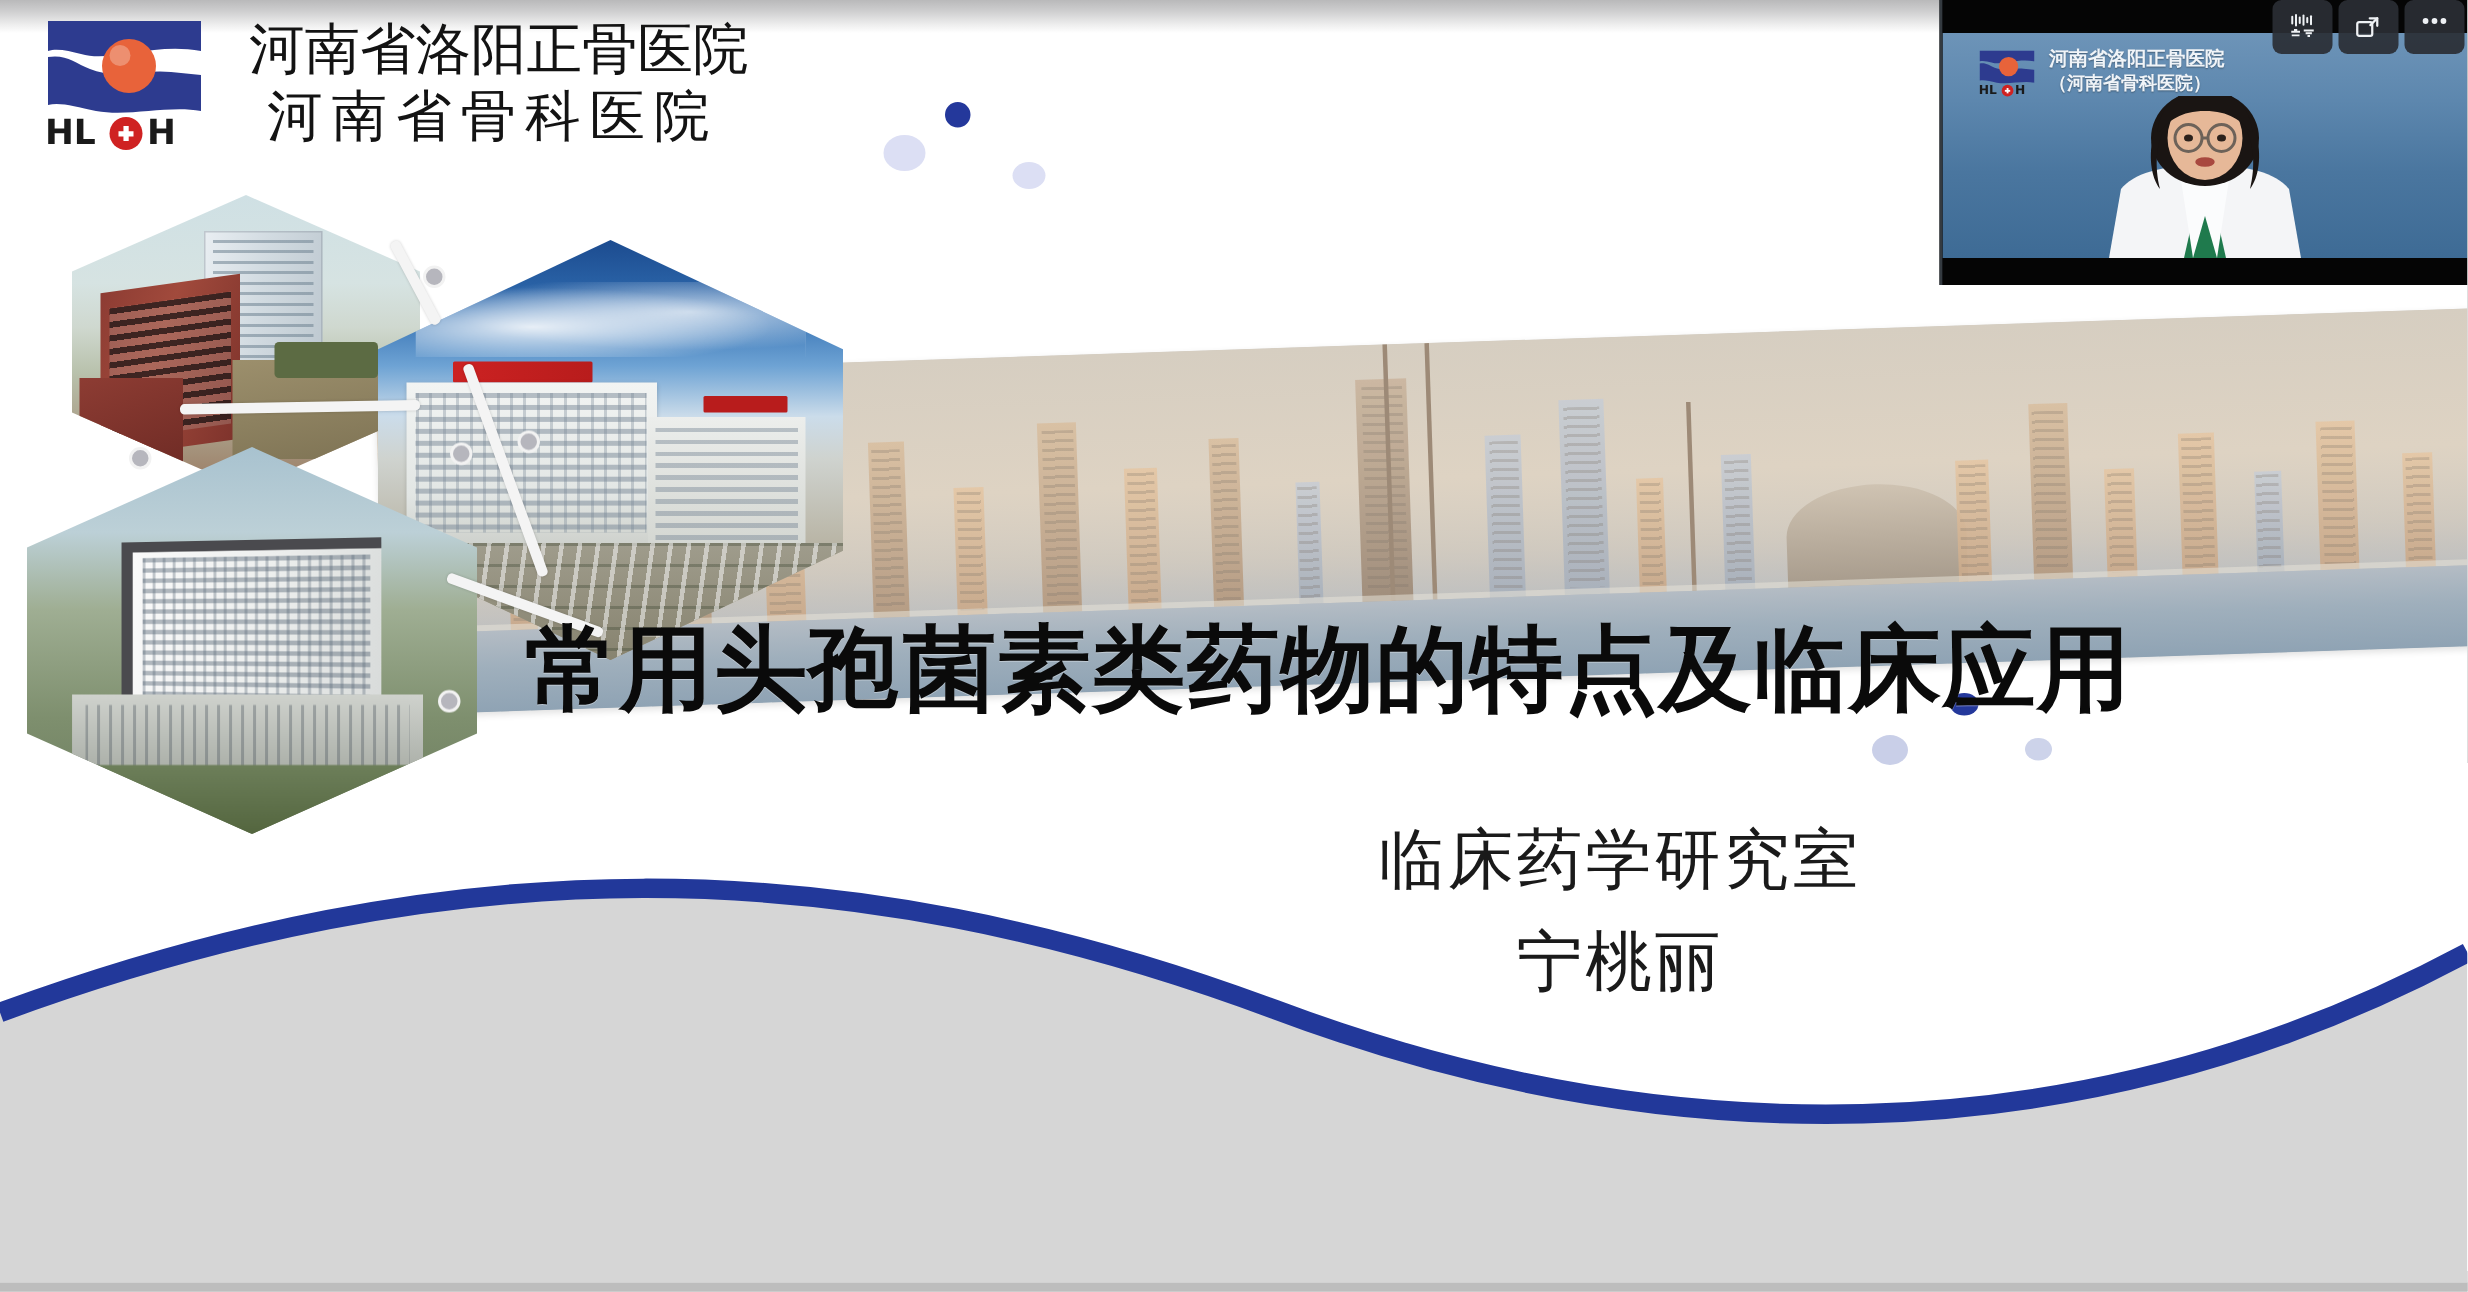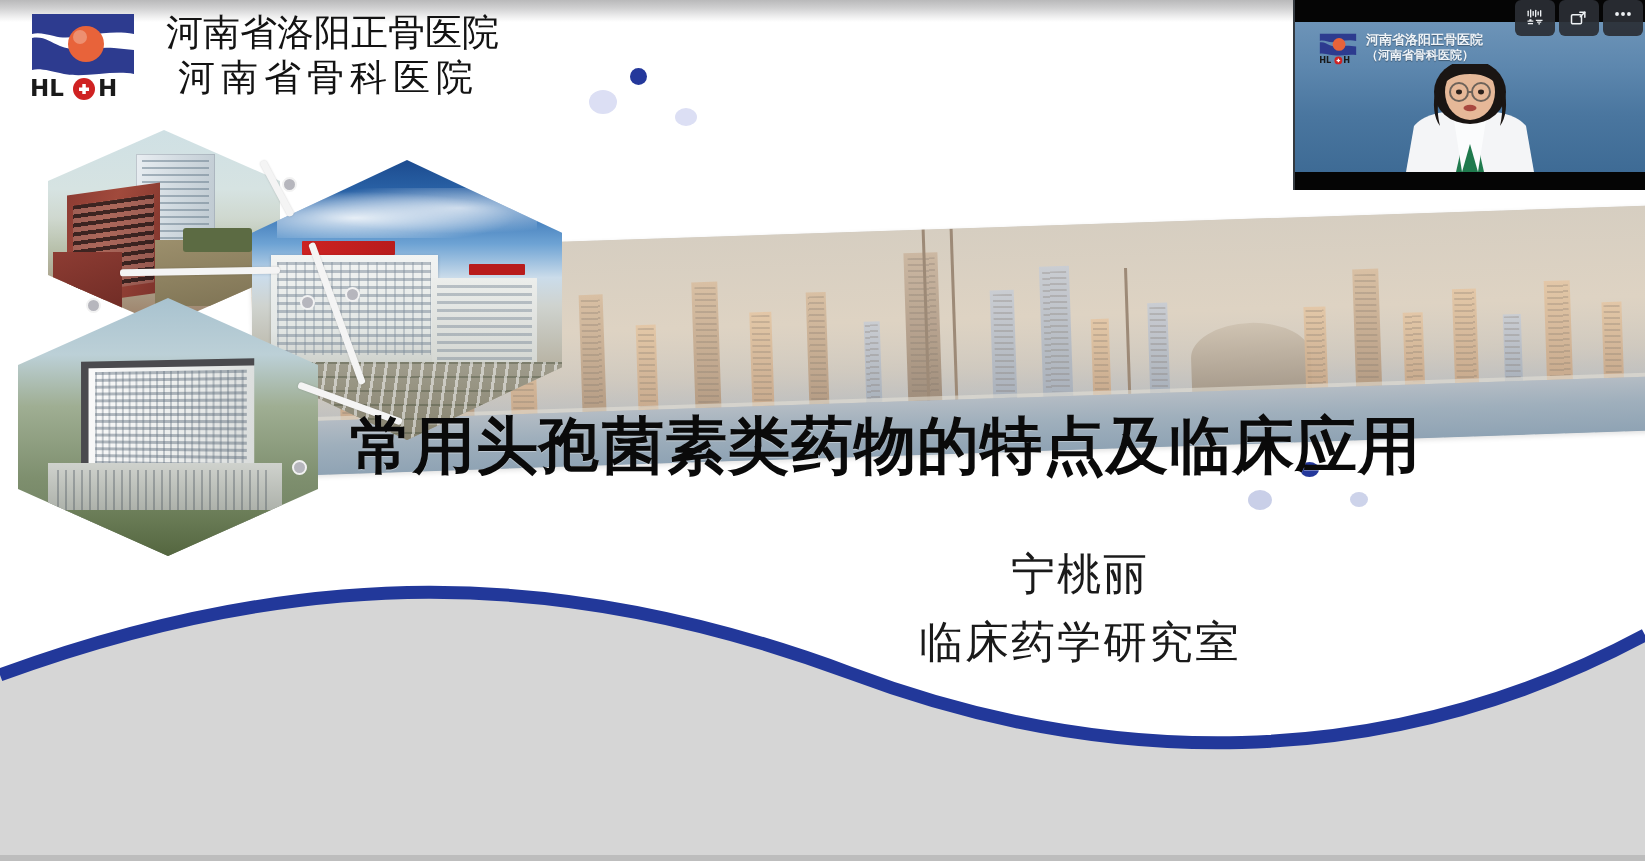--- a/index.html
+++ b/index.html
@@ -378,22 +378,22 @@
 
 
     <div class="slide-title">常用头孢菌素类药物的特点及临床应用</div>
 
     <svg class="wave" viewBox="0 0 1645 330" preserveAspectRatio="none">
       <path d="M0 150 C 300 40, 560 40, 850 148 C 1100 242, 1380 252, 1645 110 L1645 330 L0 330 Z" fill="#d6d6d6"></path>
       <path d="M0 150 C 300 40, 560 40, 850 148 C 1100 242, 1380 252, 1645 110" fill="none" stroke="#22389a" stroke-width="13"></path>
     </svg>
 
     <div class="presenter">
+      <div>临床药学研究室</div>
       <div>宁桃丽</div>
-      <div>临床药学研究室</div>
     </div>
 
   </div>
 
   <div id="video-panel">
     <div class="vid-bar top"></div>
 
     <div class="vid-feed">
 
       <div class="vid-logo">

